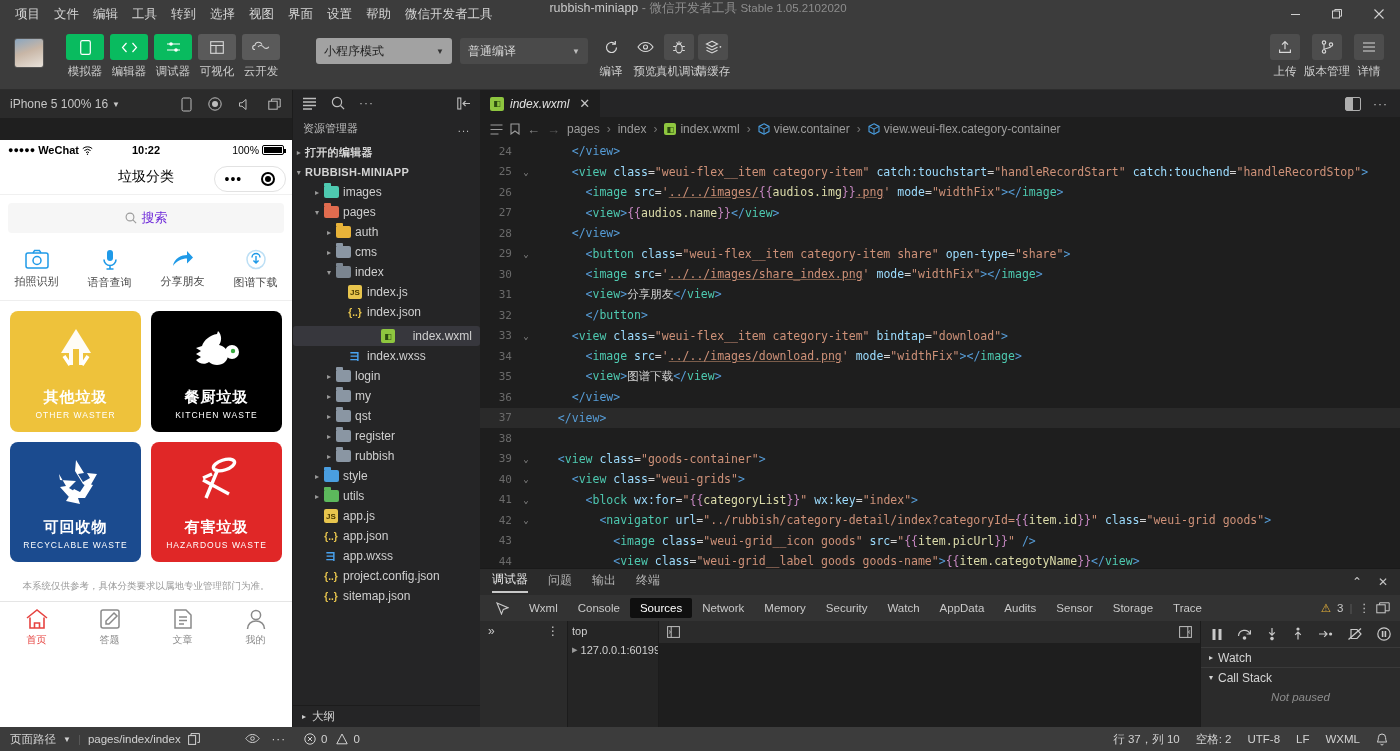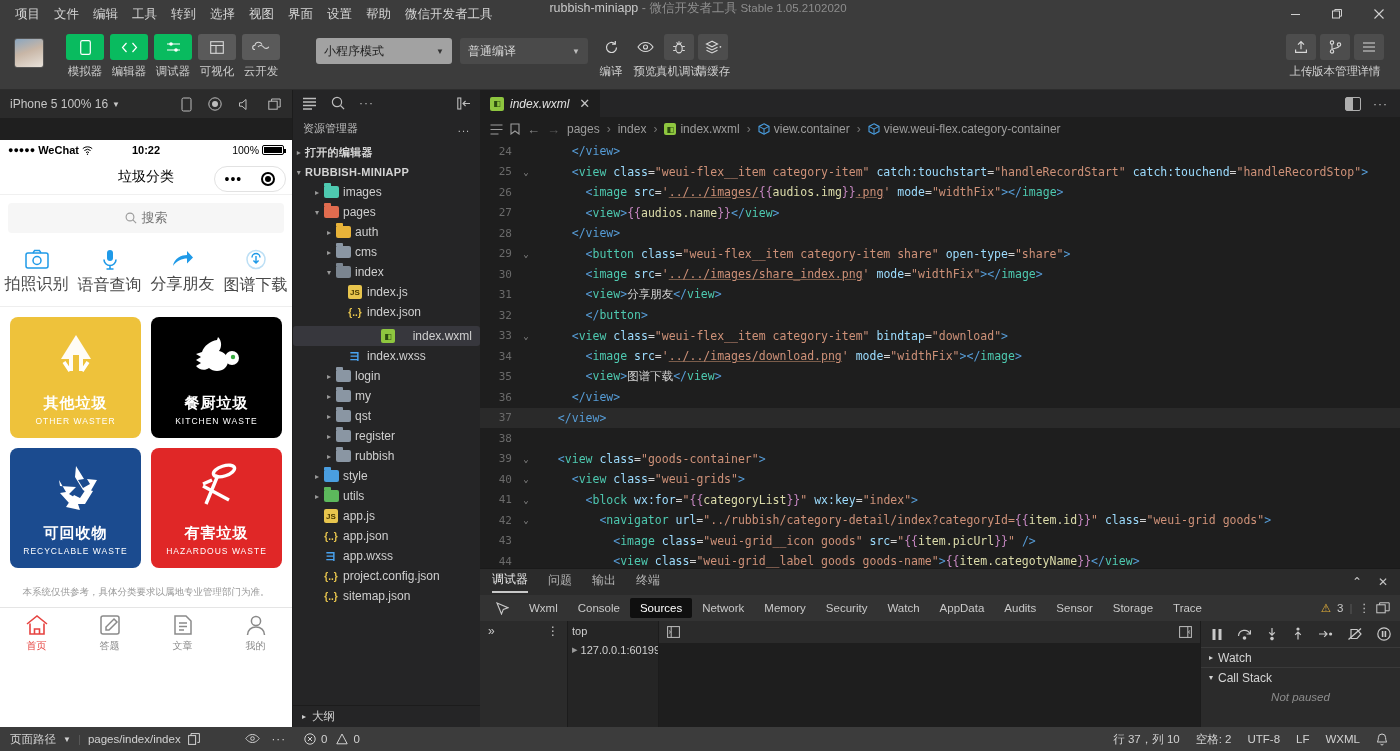--- a/index.html
+++ b/index.html
@@ -58,21 +58,21 @@
   }
   .sel .caret { font-size: 8px; margin-left: 10px; color: #333; }
   .sel.dark { background: #4a4a4a; color: #d4d4d4; min-width: 128px; }
   .sel.dark .caret { color: #bdbdbd; }
 
   .ticon { width: 34px; display: flex; flex-direction: column; align-items: center; }
   .ticon .box { width: 30px; height: 26px; display: flex; align-items: center; justify-content: center; color: #d9d9d9; }
   .ticon .lbl { font-size: 11.5px; color: #cfcfcf; margin-top: 4px; white-space: nowrap; }
   .ticon.boxed .box { background: #4d4d4d; border-radius: 3px; }
 
-  .right-tools { margin-left: auto; display: flex; }
+  .right-tools { margin-left: auto; display: flex; gap: 8px; }
 
   
   .body { flex: 1; display: flex; min-height: 0; }
 
   
   .sim { width: 292px; flex: 0 0 292px; background: #2b2b2b; display: flex; flex-direction: column; }
   .sim-bar { height: 28px; display: flex; align-items: center; padding: 0 10px; color: #c6c6c6; font-size: 12px; gap: 0; }
   .sim-dev { display: flex; align-items: center; gap: 4px; }
   .sim-bar-icons { margin-left: auto; display: flex; gap: 16px; align-items: center; color: #bdbdbd; }
   .sim-gap { height: 22px; background: #1f1f1f; }
@@ -97,25 +97,25 @@
     border: 1px solid #e2e2e2; display: flex; align-items: center; justify-content: space-around;
     background: rgba(255,255,255,.85);
   }
   .cap-dots { font-size: 14px; letter-spacing: 1px; line-height: 1; color:#000; }
   .cap-circ { width: 14px; height: 14px; border-radius: 50%; border: 2px solid #000; display:flex; align-items:center; justify-content:center; }
   .cap-circ i { width: 6px; height: 6px; background:#000; border-radius:50%; display:block; }
 
   .searchbar { padding: 8px 8px; background: #fff; border-top: 1px solid #f0f0f0; }
   .searchbox {
     height: 30px; background: #f6f6f6; border-radius: 4px; display: flex; align-items: center;
-    justify-content: center; gap: 5px; color: #737373; font-size: 13px;
+    justify-content: center; gap: 5px; color: #6d28d9; font-size: 13px;
   }
   .quick { display: flex; background: #fff; padding: 8px 0 10px 0; border-bottom: 1px solid #eee; }
   .q { flex: 1; display: flex; flex-direction: column; align-items: center; gap: 5px; }
-  .q .lbl { font-size: 16px; color: #4a4a4a; }
+  .q .lbl { font-size: 11px; color: #4a4a4a; }
 
   .cards { padding: 10px; display: grid; grid-template-columns: 1fr 1fr; gap: 10px; background: #fff; }
   .card {
     border-radius: 8px; aspect-ratio: 1 / 0.92; display: flex; flex-direction: column;
     align-items: center; justify-content: flex-end; padding-bottom: 12px; color: #fff; position: relative;
   }
   .card .cn { font-size: 15px; font-weight: bold; letter-spacing: 1px; }
   .card .en { font-size: 8.5px; letter-spacing: 1px; margin-top: 3px; }
   .card .glyph { position: absolute; top: 12%; left: 0; right: 0; display: flex; justify-content: center; }
 

